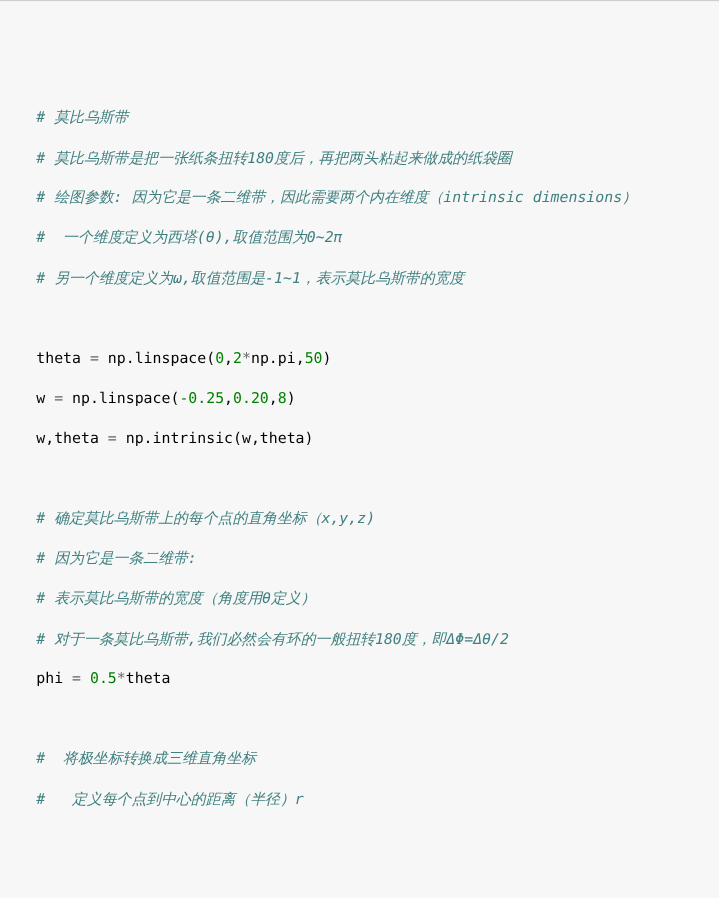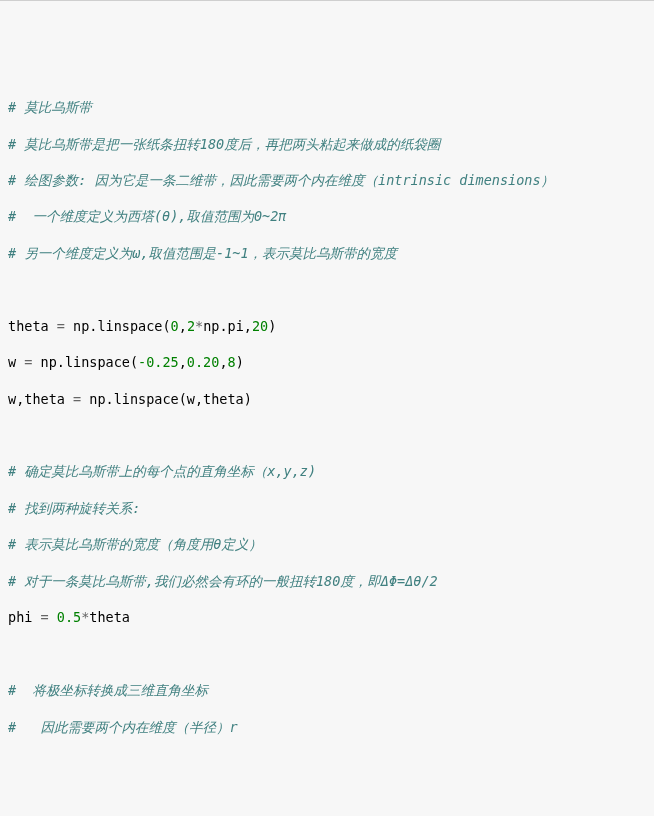--- a/index.html
+++ b/index.html
@@ -6,49 +6,49 @@
     body {
       font-family: "DejaVu Sans Mono", "Consolas", monospace;
       font-size: 13.5px;
       line-height: 1.35;
       background: #f7f7f7;
       padding: 6px 8px;
       color: #000;
       white-space: pre;
       border-top: 1px solid #cfcfcf;
     }
-    .line { display: block; }
+    .line { display: block; margin-left: 25px; }
     .comment { color: #408080; font-style: italic; }
     .op { color: #666666; }
     .num { color: #008000; }
   </style>
 </head>
 <body>
 
 
 
 <div>
 <span class="line"><span class="comment"># 莫比乌斯带</span></span>
 <span class="line"><span class="comment"># 莫比乌斯带是把一张纸条扭转180度后，再把两头粘起来做成的纸袋圈</span></span>
 <span class="line"><span class="comment"># 绘图参数: 因为它是一条二维带，因此需要两个内在维度（intrinsic dimensions）</span></span>
 <span class="line"><span class="comment">#  一个维度定义为西塔(θ),取值范围为0~2π</span></span>
 <span class="line"><span class="comment"># 另一个维度定义为ω,取值范围是-1~1，表示莫比乌斯带的宽度</span></span>
 <span class="line"> </span>
-<span class="line"><span>theta </span><span class="op">=</span><span> np.linspace(</span><span class="num">0</span><span>,</span><span class="num">2</span><span class="op">*</span><span>np.pi,</span><span class="num">20</span><span>)</span></span>
+<span class="line"><span>theta </span><span class="op">=</span><span> np.linspace(</span><span class="num">0</span><span>,</span><span class="num">2</span><span class="op">*</span><span>np.pi,</span><span class="num">50</span><span>)</span></span>
 <span class="line"><span>w </span><span class="op">=</span><span> np.linspace(</span><span class="num">-0.25</span><span>,</span><span class="num">0.20</span><span>,</span><span class="num">8</span><span>)</span></span>
-<span class="line"><span>w,theta </span><span class="op">=</span><span> np.linspace(w,theta)</span></span>
+<span class="line"><span>w,theta </span><span class="op">=</span><span> np.intrinsic(w,theta)</span></span>
 <span class="line"> </span>
 <span class="line"><span class="comment"># 确定莫比乌斯带上的每个点的直角坐标（x,y,z)</span></span>
-<span class="line"><span class="comment"># 找到两种旋转关系:</span></span>
+<span class="line"><span class="comment"># 因为它是一条二维带:</span></span>
 <span class="line"><span class="comment"># 表示莫比乌斯带的宽度（角度用θ定义）</span></span>
 <span class="line"><span class="comment"># 对于一条莫比乌斯带,我们必然会有环的一般扭转180度，即ΔΦ=Δθ/2</span></span>
 <span class="line"><span>phi </span><span class="op">=</span> <span class="num">0.5</span><span class="op">*</span><span>theta</span></span>
 <span class="line"> </span>
 <span class="line"><span class="comment">#  将极坐标转换成三维直角坐标</span></span>
-<span class="line"><span class="comment">#   因此需要两个内在维度（半径）r</span></span>
+<span class="line"><span class="comment">#   定义每个点到中心的距离（半径）r</span></span>
 
 
 
 
 
 
 
 
 
 

